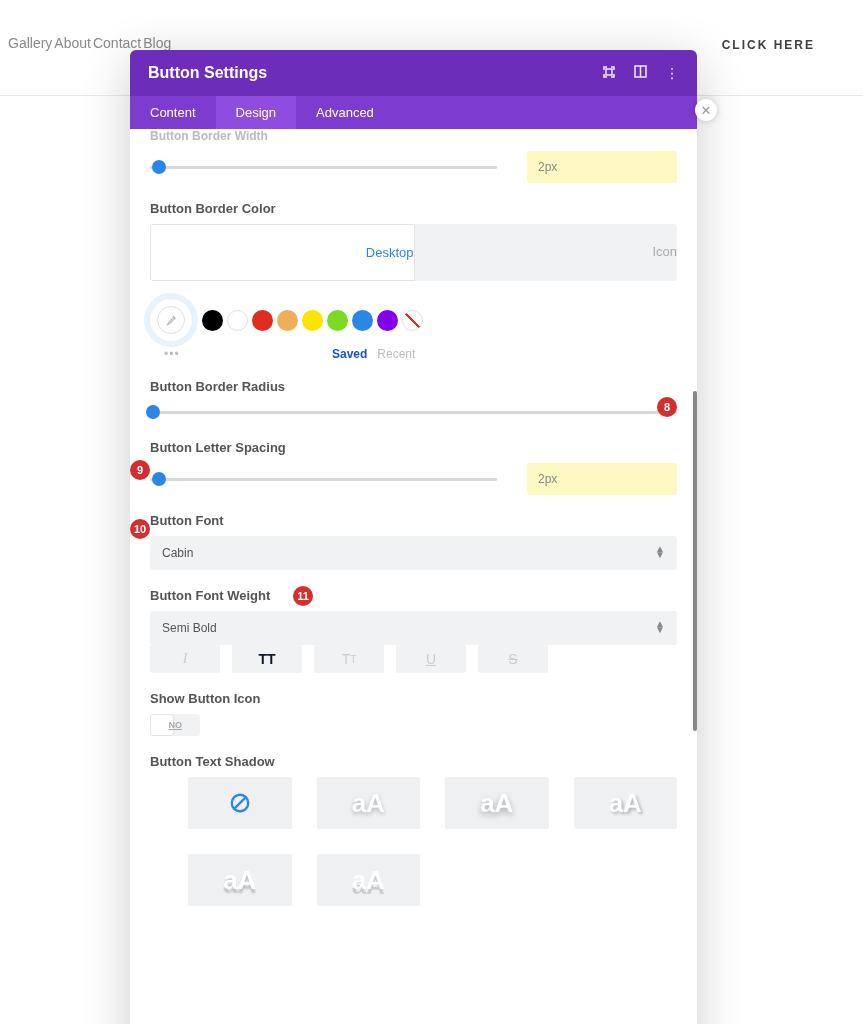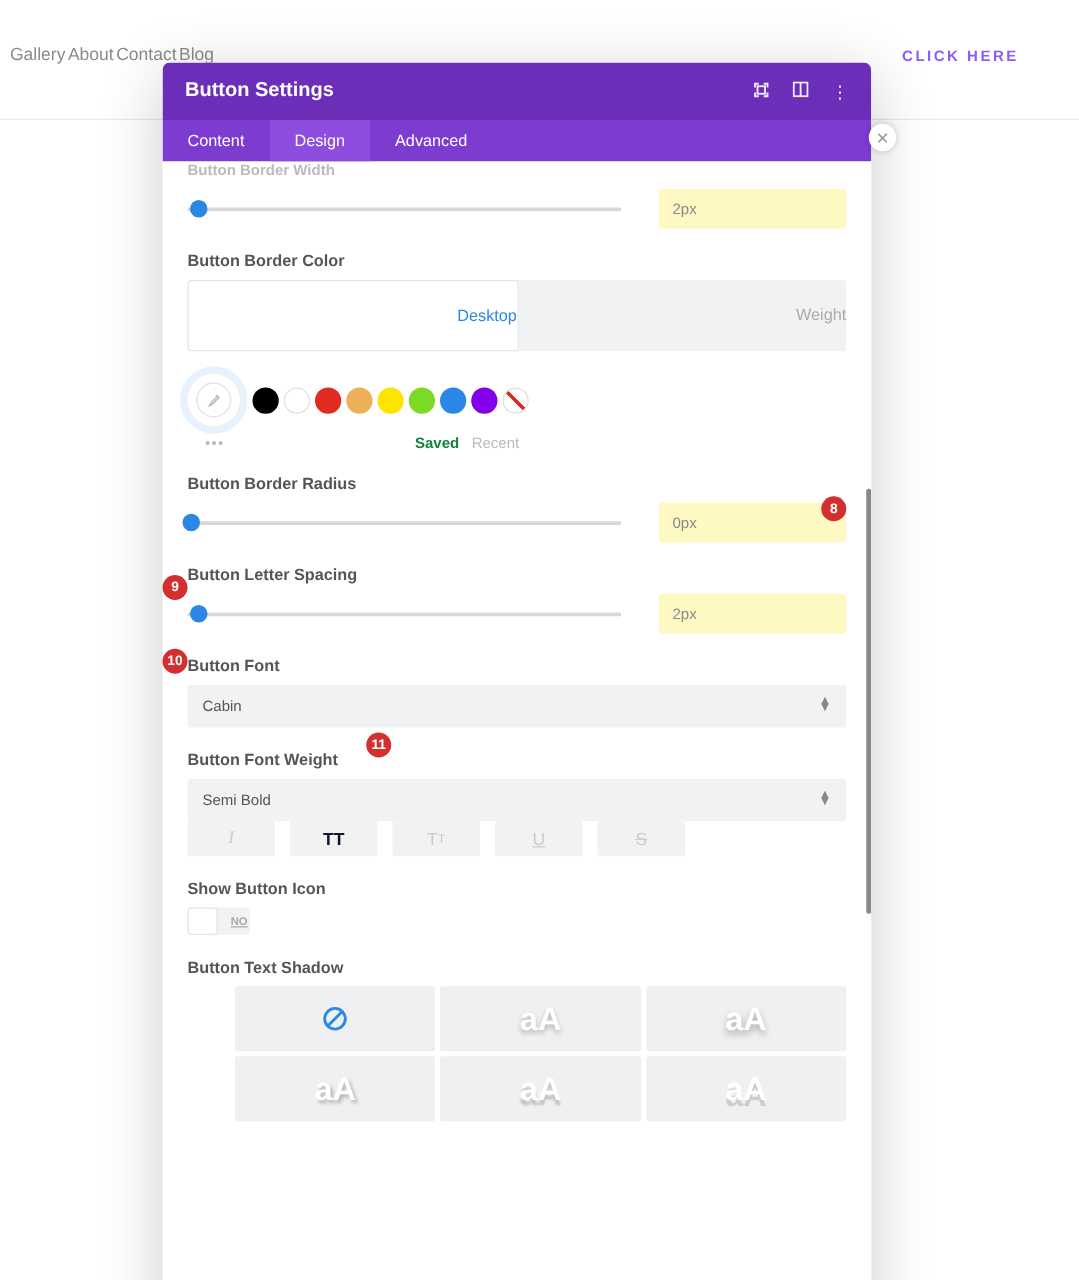--- a/index.html
+++ b/index.html
@@ -1,20 +1,20 @@
 <!DOCTYPE html>
 <html><head>
   <meta charset="utf-8">
   <style>
     * { margin: 0; padding: 0; box-sizing: border-box; }
     body { font-family: -apple-system, BlinkMacSystemFont, "Segoe UI", Helvetica, Arial, sans-serif; background: #fff; width: 863px; height: 1024px; position: relative; overflow: hidden; }
     
     .top-nav { position: absolute; top: 35px; left: 8px; display: flex; gap: 2px; }
     .top-nav a { color: #8a8a8a; font-size: 14px; text-decoration: none; }
-    .click-here { position: absolute; top: 38px; right: 48px; color: #8b5cf6; font-size: 12px; letter-spacing: 2px; font-weight: 600; }
+    .click-here { position: absolute; top: 38px; right: 48px; color: #404040; font-size: 12px; letter-spacing: 2px; font-weight: 600; }
     .top-divider { position: absolute; top: 95px; left: 0; width: 100%; height: 1px; background: #e8e8e8; }
     
     .close-circle { position: absolute; top: 99px; left: 695px; width: 22px; height: 22px; border-radius: 50%; background: #fff; box-shadow: 0 0 6px rgba(0,0,0,0.2); display: flex; align-items: center; justify-content: center; color: #999; font-size: 13px; z-index: 5; }
     
     .modal { position: absolute; top: 50px; left: 130px; width: 567px; height: 1017px; background: #fff; border-radius: 6px; box-shadow: 0 10px 50px rgba(0,0,0,0.2); overflow: hidden; display: flex; flex-direction: column; }
     
     .modal-header { background: #6c2eb9; color: #fff; padding: 14px 18px; display: flex; align-items: center; justify-content: space-between; }
     .modal-title { font-size: 16px; font-weight: 600; }
     .modal-header-icons { display: flex; gap: 18px; align-items: center; }
     .modal-header-icons span { font-size: 14px; opacity: 0.9; cursor: pointer; }
@@ -41,38 +41,38 @@
     .state-tab.active { color: #2b87e6; border: 1px solid #e5e5e5; border-radius: 3px 0 0 3px; background: #fff; }
     .state-tab.inactive { color: #aaa; background: #f1f2f3; border-radius: 0 3px 3px 0; }
     
     .color-row { display: flex; align-items: center; gap: 4px; margin-top: 18px; position: relative; }
     .eyedropper-wrap { width: 42px; height: 42px; border-radius: 50%; background: #fff; box-shadow: 0 0 0 1px #eee, 0 0 0 6px #e6f3ff; display: flex; align-items: center; justify-content: center; margin-right: 6px; }
     .eyedropper-inner { width: 28px; height: 28px; border-radius: 50%; border: 1px solid #e0e0e0; display: flex; align-items: center; justify-content: center; color: #bbb; font-size: 14px; }
     .color-swatch { width: 21px; height: 21px; border-radius: 50%; cursor: pointer; }
     .color-swatch.bordered { border: 1px solid #e0e0e0; }
     .dots { position: absolute; left: 14px; top: 48px; color: #bbb; font-size: 12px; letter-spacing: 1px; }
     .saved-recent { position: absolute; left: 182px; top: 48px; display: flex; gap: 10px; font-size: 12px; }
-    .saved { color: #15803d; font-weight: 600; }
+    .saved { color: #1d4ed8; font-weight: 600; }
     .recent { color: #bbb; }
     
     .select-box { background: #f1f2f3; padding: 10px 12px; font-size: 12px; color: #555; border-radius: 3px; display: flex; justify-content: space-between; align-items: flex-start; cursor: pointer; }
     .select-arrows { color: #888; font-size: 10px; line-height: 6px; }
     
     .style-buttons { display: flex; gap: 12px; }
     .style-btn { width: 70px; height: 28px; background: #f1f2f3; display: flex; align-items: center; justify-content: center; color: #ccc; font-size: 14px; cursor: pointer; border-radius: 2px; }
     .style-btn.active { color: #0f172a; }
     .style-btn.italic { font-style: italic; font-family: serif; }
     .style-btn.underline { text-decoration: underline; }
     .style-btn.strike { text-decoration: line-through; }
     
     .toggle { width: 50px; height: 22px; background: #f1f2f3; border-radius: 3px; display: flex; align-items: center; position: relative; cursor: pointer; }
     .toggle-handle { width: 24px; height: 22px; background: #fff; border: 1px solid #e5e5e5; border-radius: 3px; }
-    .toggle-text { position: absolute; right: 2px; font-size: 9px; font-weight: 700; color: #aaa; text-decoration: underline; }
-    
-    .shadow-grid { display: grid; grid-template-columns: repeat(3, 1fr); gap: 4px; padding-left: 38px; }
+    .toggle-text { position: absolute; right: 18px; font-size: 9px; font-weight: 700; color: #aaa; text-decoration: underline; }
+    
+    .shadow-grid { display: grid; grid-template-columns: repeat(4, 1fr); gap: 25px; padding-left: 38px; }
     .shadow-opt { height: 52px; background: #eef0f2; display: flex; align-items: center; justify-content: center; cursor: pointer; border-radius: 2px; }
     .shadow-opt svg { display: block; }
     .shadow-aa { font-size: 26px; font-weight: 700; color: #fff; font-family: Arial, sans-serif; }
     
     .modal-footer { display: flex; height: 42px; }
     .footer-btn { flex: 1; display: flex; align-items: center; justify-content: center; color: #fff; font-size: 16px; cursor: pointer; }
     .footer-cancel { background: #e65b54; }
     .footer-undo { background: #7e3bd0; }
     .footer-redo { background: #2b87e6; }
     .footer-save { background: #2ecc8f; }
@@ -127,21 +127,21 @@
       <div class="slider">
           <div class="slider-track"></div>
           <div class="slider-thumb"></div>
         </div>
       <input class="slider-input" value="2px" style="">
     </div>
 
     <div class="field-label">Button Border Color</div>
     <div class="state-tabs">
       <div class="state-tab active">Desktop</div>
-      <div class="state-tab inactive">Weight</div>
+      <div class="state-tab inactive">Icon</div>
     </div>
 
     <div class="color-row">
       <div class="eyedropper-wrap">
         <div class="eyedropper-inner">
           <svg width="14" height="14" viewBox="0 0 24 24" fill="none" stroke="#bbb" stroke-width="2">
               <path d="M17 7l-9 9-2 4 4-2 9-9-2-2z"></path>
               <path d="M15 5l4 4"></path>
             </svg>
         </div>
@@ -161,21 +161,20 @@
         <span class="recent">Recent</span>
       </div>
     </div>
 
     <div class="field-label" style="margin-top:38px">Button Border Radius</div>
     <div class="slider-row">
       <div class="slider">
           <div class="slider-track"></div>
           <div class="slider-thumb" style="left:-4px"></div>
         </div>
-      <input class="slider-input" value="0px" style="">
     </div>
 
     <div class="field-label">Button Letter Spacing</div>
     <div class="slider-row">
       <div class="slider">
           <div class="slider-track"></div>
           <div class="slider-thumb"></div>
         </div>
       <input class="slider-input" value="2px" style="">
     </div>

